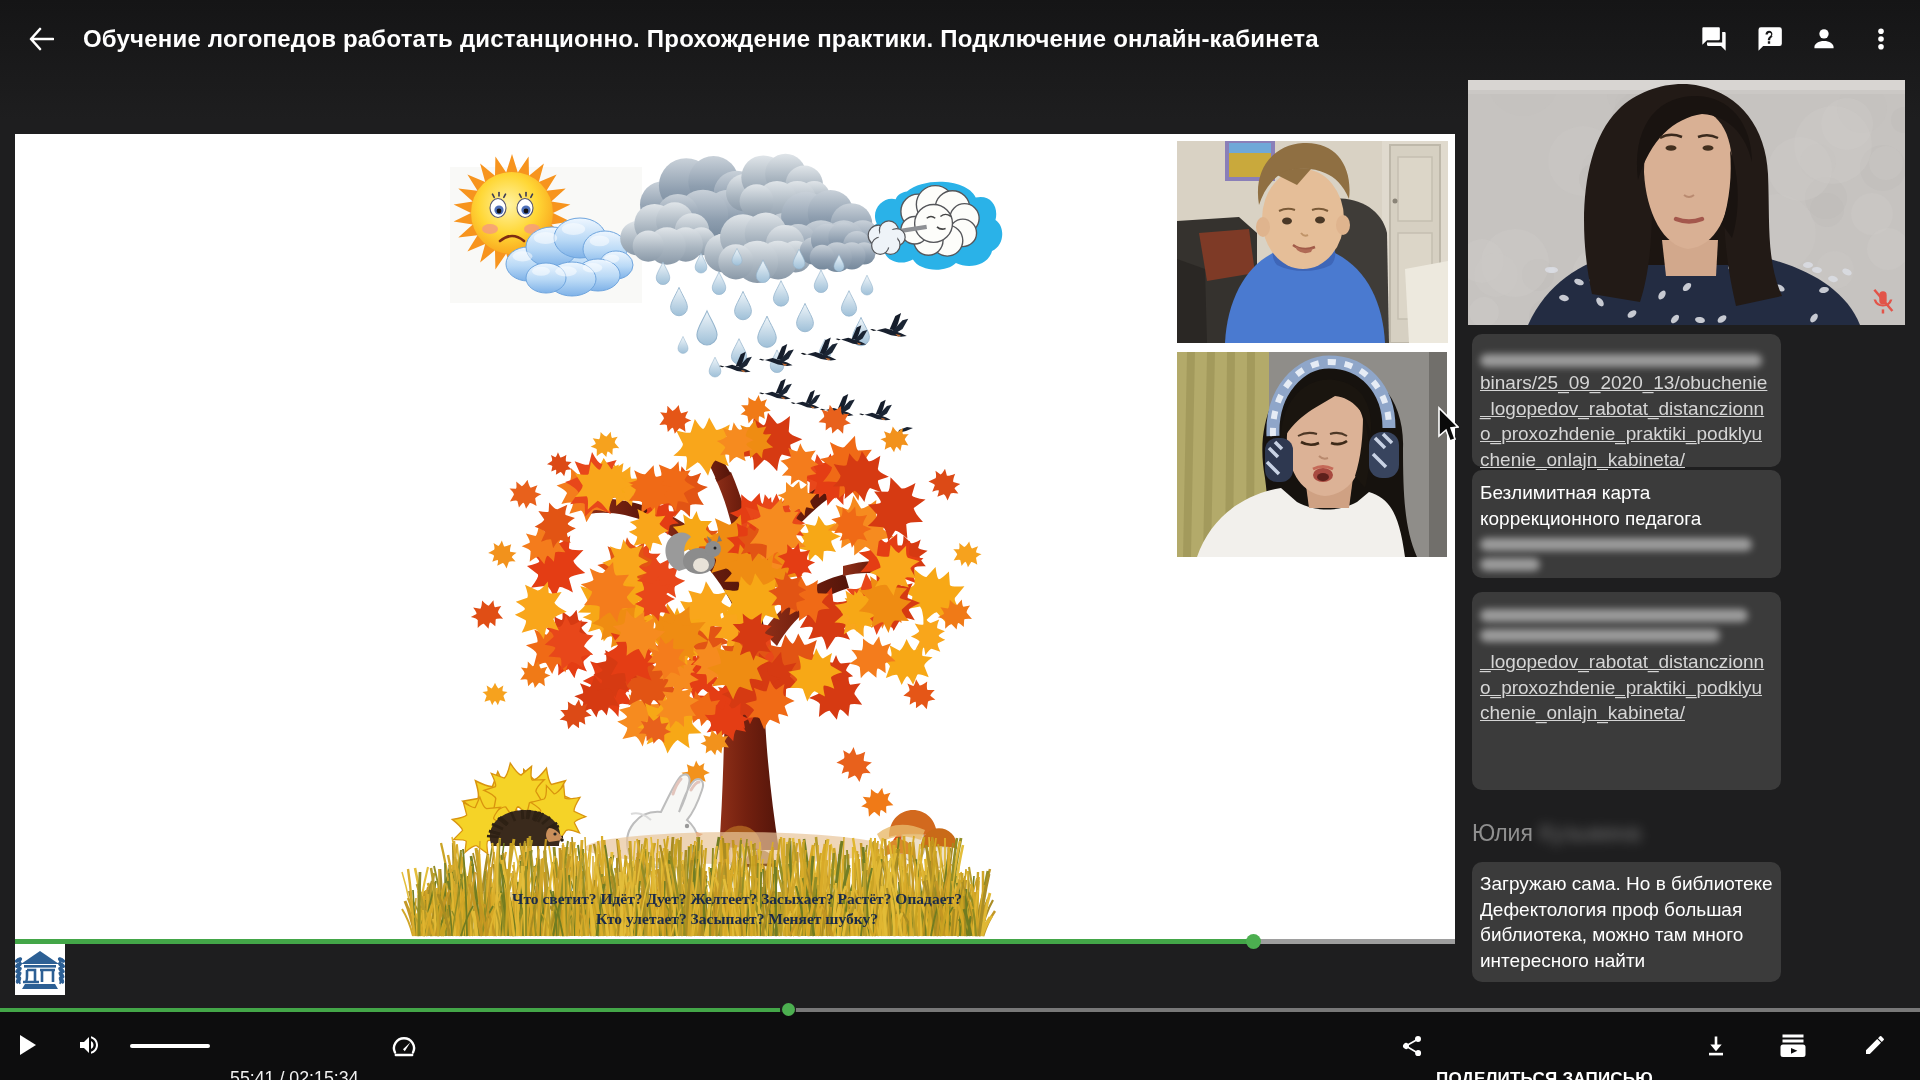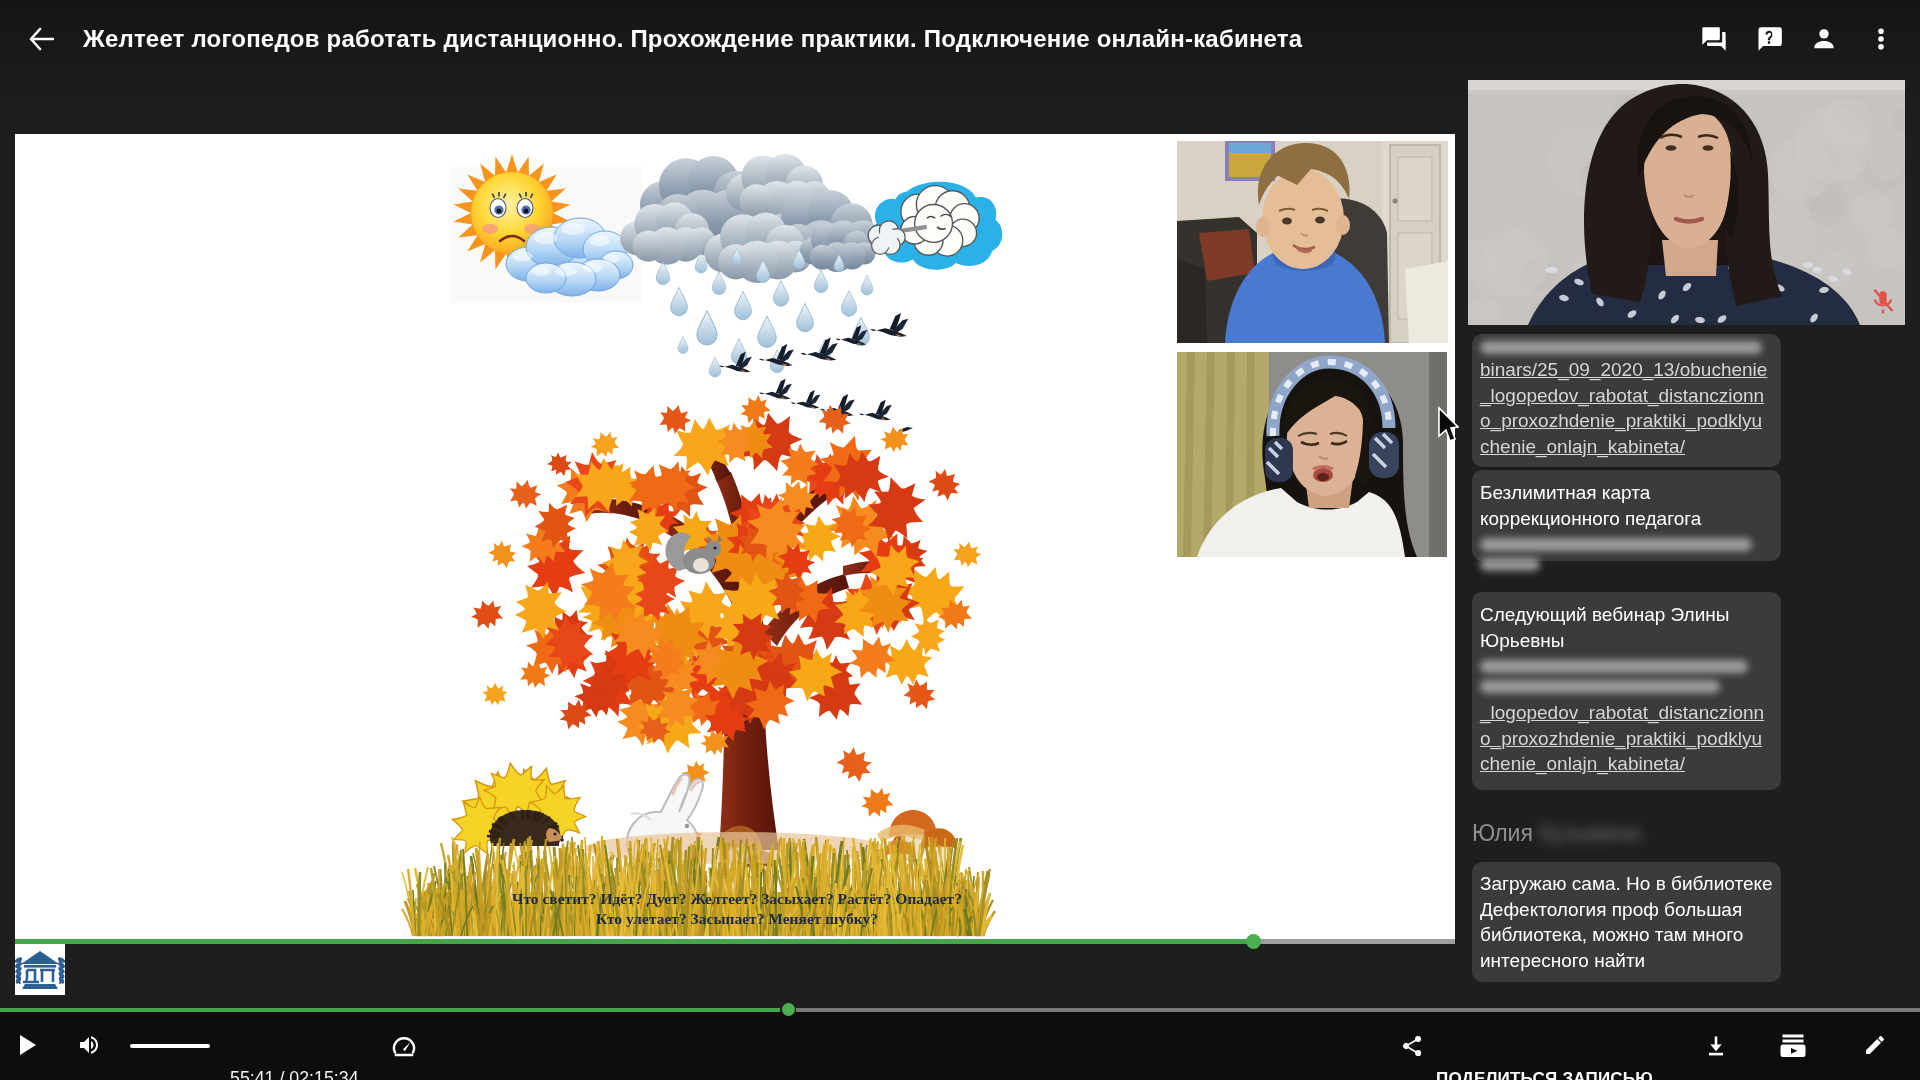--- a/index.html
+++ b/index.html
@@ -28,21 +28,21 @@
   #pshare-t{left:1436px;top:1037px;color:#fff;font-size:17px;font-weight:bold;letter-spacing:0.2px;margin-top:32px;}
   svg{display:block;}
 </style>
 </head>
 <body>
 <div id="stage">
 
   <svg class="abs" style="left:28px;top:27px" width="26" height="24" viewBox="0 0 26 24">
     <path d="M12 2 L3 12 L12 22 M3.5 12 L25 12" stroke="#fff" stroke-width="2.6" fill="none" stroke-linecap="round" stroke-linejoin="round"></path>
   </svg>
-  <div class="abs" id="title">Желтеет логопедов работать дистанционно. Прохождение практики. Подключение онлайн-кабинета</div>
+  <div class="abs" id="title">Обучение логопедов работать дистанционно. Прохождение практики. Подключение онлайн-кабинета</div>
 
   <svg class="abs" style="left:1700px;top:25px" width="28" height="28" viewBox="0 0 24 24" fill="#fff">
     <path d="M21 6h-2v9H6v2c0 .55.45 1 1 1h11l4 4V7c0-.55-.45-1-1-1zm-4 6V3c0-.55-.45-1-1-1H3c-.55 0-1 .45-1 1v14l4-4h10c.55 0 1-.45 1-1z"></path>
   </svg>
   <svg class="abs" style="left:1755px;top:25px" width="28" height="28" viewBox="0 0 24 24" fill="#fff">
     <path d="M21 2H5a2 2 0 0 0-2 2v18l4-4h14a2 2 0 0 0 2-2V4a2 2 0 0 0-2-2zm-8 14h-2v-2h2zm2.2-6.3c-.5.6-1.1 1-1.6 1.5-.4.4-.6.9-.6 1.8h-2c0-1.3.4-2 .9-2.6.5-.5 1.1-1 1.5-1.4.5-.5.6-1.4.1-1.9-.5-.6-1.6-.6-2.1 0-.3.3-.4.7-.4 1.1H9c0-1 .3-1.8.9-2.4 1.2-1.2 3.3-1.2 4.4.1.8 1 .8 2.7-.1 3.8z"></path>
   </svg>
   <svg class="abs" style="left:1810px;top:25px" width="28" height="28" viewBox="0 0 24 24" fill="#fff">
     <circle cx="12" cy="7.6" r="4"></circle>
     <path d="M12 13.8c-4.6 0-8.2 2.3-8.2 5.1v1.1h16.4v-1.1c0-2.8-3.6-5.1-8.2-5.1z"></path>
@@ -2363,31 +2363,30 @@
         <rect x="4" y="-2" width="9" height="16" rx="4.5"></rect>
         <path d="M0,8 a9,9 0 0 0 17,0 l3,0 a12,12 0 0 1 -23,0 Z"></path>
         <rect x="7" y="20" width="3" height="5"></rect>
         <path d="M-2,-4 L20,22" stroke="#E25449" stroke-width="3"></path>
       </g>
 </svg>
 <svg class="abs" style="left:1437px;top:406px" width="22" height="38" viewBox="0 0 22 38">
 <path d="M2,2 L2,30 L9,24 L13,35 L18,33 L14,22 L21,21 Z" fill="#0A0A0A" stroke="#fff" stroke-width="1.6"></path>
 </svg>
 
-  <div class="abs bubble" style="left:1472px;top:334px;height:133px;padding-top:3px;padding-bottom:4px;">
+  <div class="abs bubble" style="left:1472px;top:334px;height:133px;padding-top:16px;padding-bottom:4px;">
     <div class="blurline" style="width:282px;margin:4px 0 3px 0;"></div>
     <div class="lnk">binars/25_09_2020_13/obuchenie<br>_logopedov_rabotat_distanczionn<br>o_proxozhdenie_praktiki_podklyu<br>chenie_onlajn_kabineta/</div>
   </div>
-  <div class="abs bubble" style="left:1472px;top:470px;height:91px;">
+  <div class="abs bubble" style="left:1472px;top:470px;height:108px;">
     <div>Безлимитная карта<br>коррекционного педагога</div>
     <div class="blurline" style="width:272px"></div>
     <div class="blurline" style="width:60px"></div>
   </div>
   <div class="abs bubble" style="left:1472px;top:592px;height:198px;">
-    <div>Следующий вебинар Элины<br>Юрьевны</div>
     <div class="blurline" style="width:268px"></div>
     <div class="blurline" style="width:240px"></div>
     <div class="lnk">_logopedov_rabotat_distanczionn<br>o_proxozhdenie_praktiki_podklyu<br>chenie_onlajn_kabineta/</div>
   </div>
   <div class="abs" id="chatname">Юлия <span class="blursn">Кузьмина</span></div>
   <div class="abs bubble" style="left:1472px;top:862px;height:120px;padding-top:9px;">Загружаю сама. Но в библиотеке Дефектология проф большая библиотека, можно там много интересного найти</div>
 
   <div class="abs" id="pbar"></div>
   <div class="abs" id="pprog-green"></div>
   <div class="abs" id="pprog-gray"></div>

